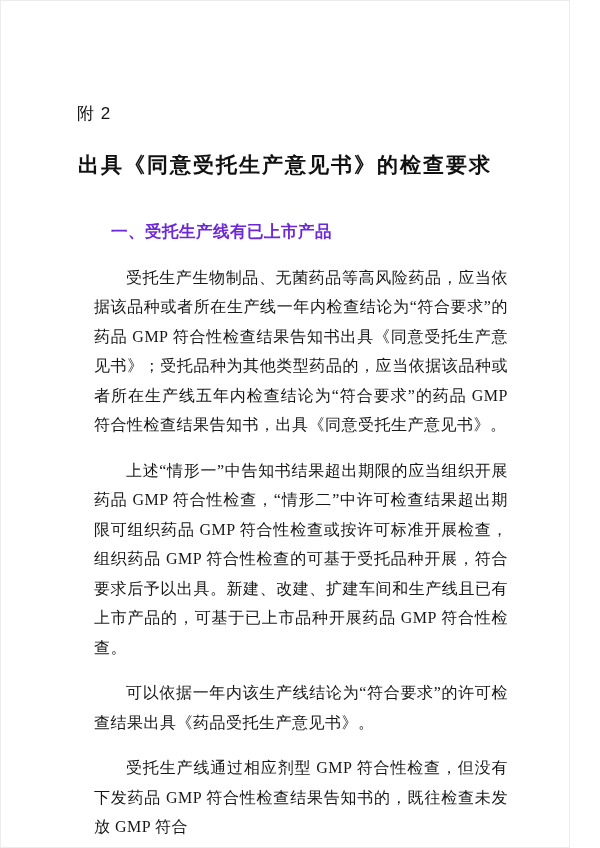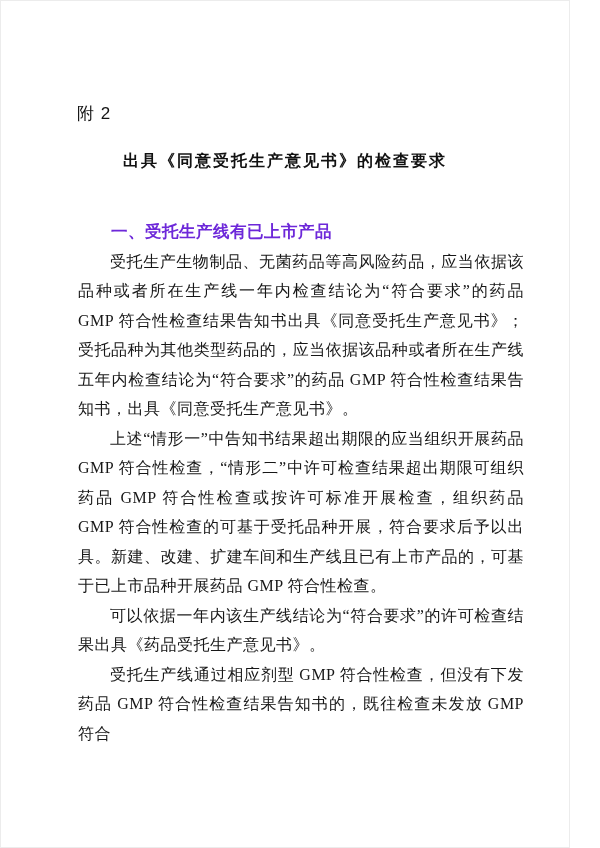--- a/index.html
+++ b/index.html
@@ -26,21 +26,21 @@
     color: #141414;
     letter-spacing: 1px;
   }
   .doc-title {
     position: absolute;
     left: 0;
     top: 151px;
     width: 100%;
     text-align: center;
     font-family: "Liberation Serif", "DejaVu Serif", serif;
-    font-size: 16px;
+    font-size: 21px;
     font-weight: 700;
     letter-spacing: 2px;
     color: #111111;
     white-space: nowrap;
   }
   .content {
     position: absolute;
     left: 78px;
     top: 217px;
     width: 446px;
@@ -53,21 +53,21 @@
     margin: 0;
     font-family: "Liberation Sans", "DejaVu Sans", sans-serif;
     font-size: 16.5px;
     font-weight: 700;
     line-height: 29.5px;
     text-indent: 2em;
     color: #6d28d9;
     letter-spacing: 0.5px;
   }
   .para {
-    margin: 0;
+    margin: 16px;
     text-indent: 2em;
     text-align: justify;
     text-justify: inter-ideograph;
     letter-spacing: 0.5px;
   }
 </style>
 </head>
 <body>
 
 <div class="page">

